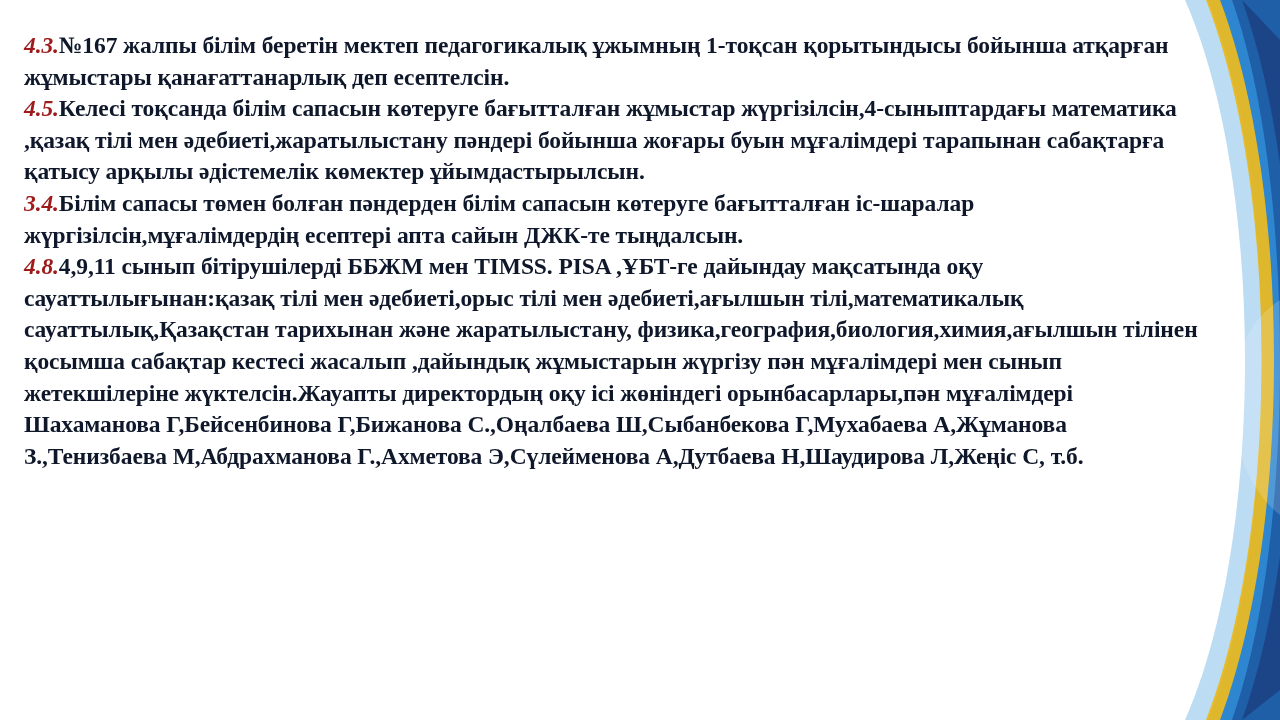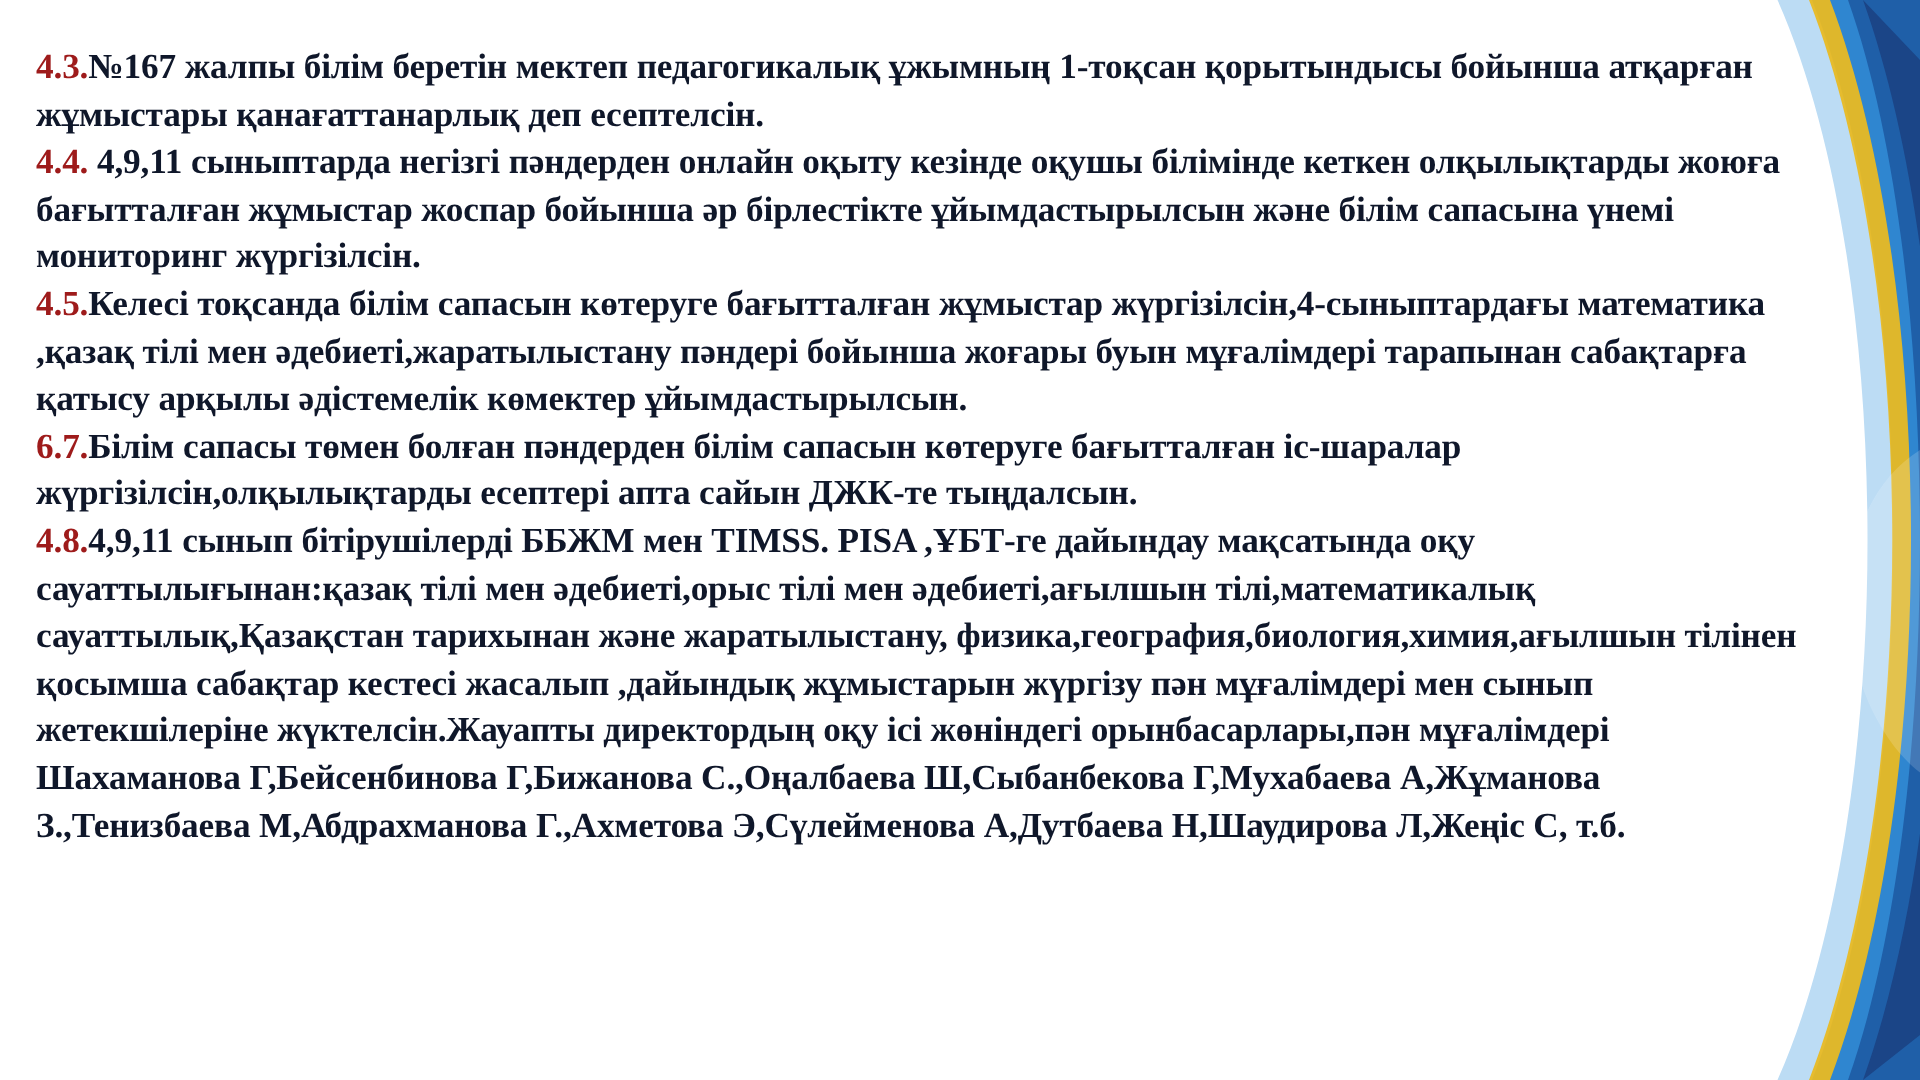--- a/index.html
+++ b/index.html
@@ -39,20 +39,21 @@
     margin: 0 0 0 0;
     font-size: 23.5px;
     line-height: 1.345;
     font-weight: bold;
     color: #1f2f6e;
     text-align: left;
     letter-spacing: -0.1px;
   }
   p.para .num {
     color: #9e1b1b;
+    font-style: italic;
   }
   p.para .body {
     color: #0f172a;
   }
 </style>
 </head>
 <body>
 
 <div class="slide">
 
@@ -63,23 +64,22 @@
     <path d="M300,0 L252,0 C316,180 316,540 252,720 L300,720 Z" fill="#1f5fa8"></path>
     <path d="M300,40 L262,0 C330,190 330,530 262,720 L300,690 Z" fill="#17306b" opacity="0.55"></path>
     <path d="M226,0 C300,190 300,530 226,720 L240,720 C312,530 312,190 240,0 Z" fill="#e8b923" opacity="0.95"></path>
     <path d="M300,300 C268,320 252,360 252,400 C252,460 280,500 300,515 Z" fill="#ffffff" opacity="0.16"></path>
   </svg>
 
   <div class="content">
 
     <p class="para"><span class="num">4.3.</span><span class="body">№167 жалпы білім беретін мектеп педагогикалық ұжымның 1-тоқсан қорытындысы бойынша атқарған жұмыстары қанағаттанарлық деп есептелсін.</span></p>
 
-    <p class="para"><span class="num">4.4.</span><span class="body"> 4,9,11 сыныптарда негізгі пәндерден онлайн оқыту кезінде оқушы білімінде кеткен олқылықтарды жоюға бағытталған жұмыстар жоспар бойынша әр бірлестікте ұйымдастырылсын және білім сапасына үнемі мониторинг жүргізілсін.</span></p>
 
     <p class="para"><span class="num">4.5.</span><span class="body">Келесі тоқсанда білім сапасын көтеруге бағытталған жұмыстар жүргізілсін,4-сыныптардағы математика ,қазақ тілі мен әдебиеті,жаратылыстану  пәндері бойынша жоғары буын мұғалімдері тарапынан сабақтарға қатысу арқылы әдістемелік көмектер ұйымдастырылсын.</span></p>
 
 
-    <p class="para"><span class="num">6.7.</span><span class="body">Білім сапасы төмен болған пәндерден білім сапасын көтеруге бағытталған іс-шаралар жүргізілсін,олқылықтарды есептері апта сайын ДЖК-те тыңдалсын.</span></p>
+    <p class="para"><span class="num">3.4.</span><span class="body">Білім сапасы төмен болған пәндерден білім сапасын көтеруге бағытталған іс-шаралар жүргізілсін,мұғалімдердің есептері апта сайын ДЖК-те тыңдалсын.</span></p>
 
     <p class="para"><span class="num">4.8.</span><span class="body">4,9,11 сынып бітірушілерді ББЖМ мен TIMSS. PISA ,ҰБТ-ге дайындау мақсатында оқу сауаттылығынан:қазақ тілі мен әдебиеті,орыс тілі мен әдебиеті,ағылшын тілі,математикалық сауаттылық,Қазақстан тарихынан және жаратылыстану, физика,география,биология,химия,ағылшын тілінен қосымша сабақтар кестесі жасалып ,дайындық жұмыстарын жүргізу пән мұғалімдері мен сынып жетекшілеріне жүктелсін.Жауапты  директордың оқу ісі жөніндегі орынбасарлары,пән мұғалімдері Шахаманова Г,Бейсенбинова Г,Бижанова С.,Оңалбаева Ш,Сыбанбекова Г,Мухабаева А,Жұманова З.,Тенизбаева М,Абдрахманова Г.,Ахметова Э,Сүлейменова А,Дутбаева Н,Шаудирова Л,Жеңіс С, т.б.</span></p>
 
   </div>
 </div>
 
 </body></html>

